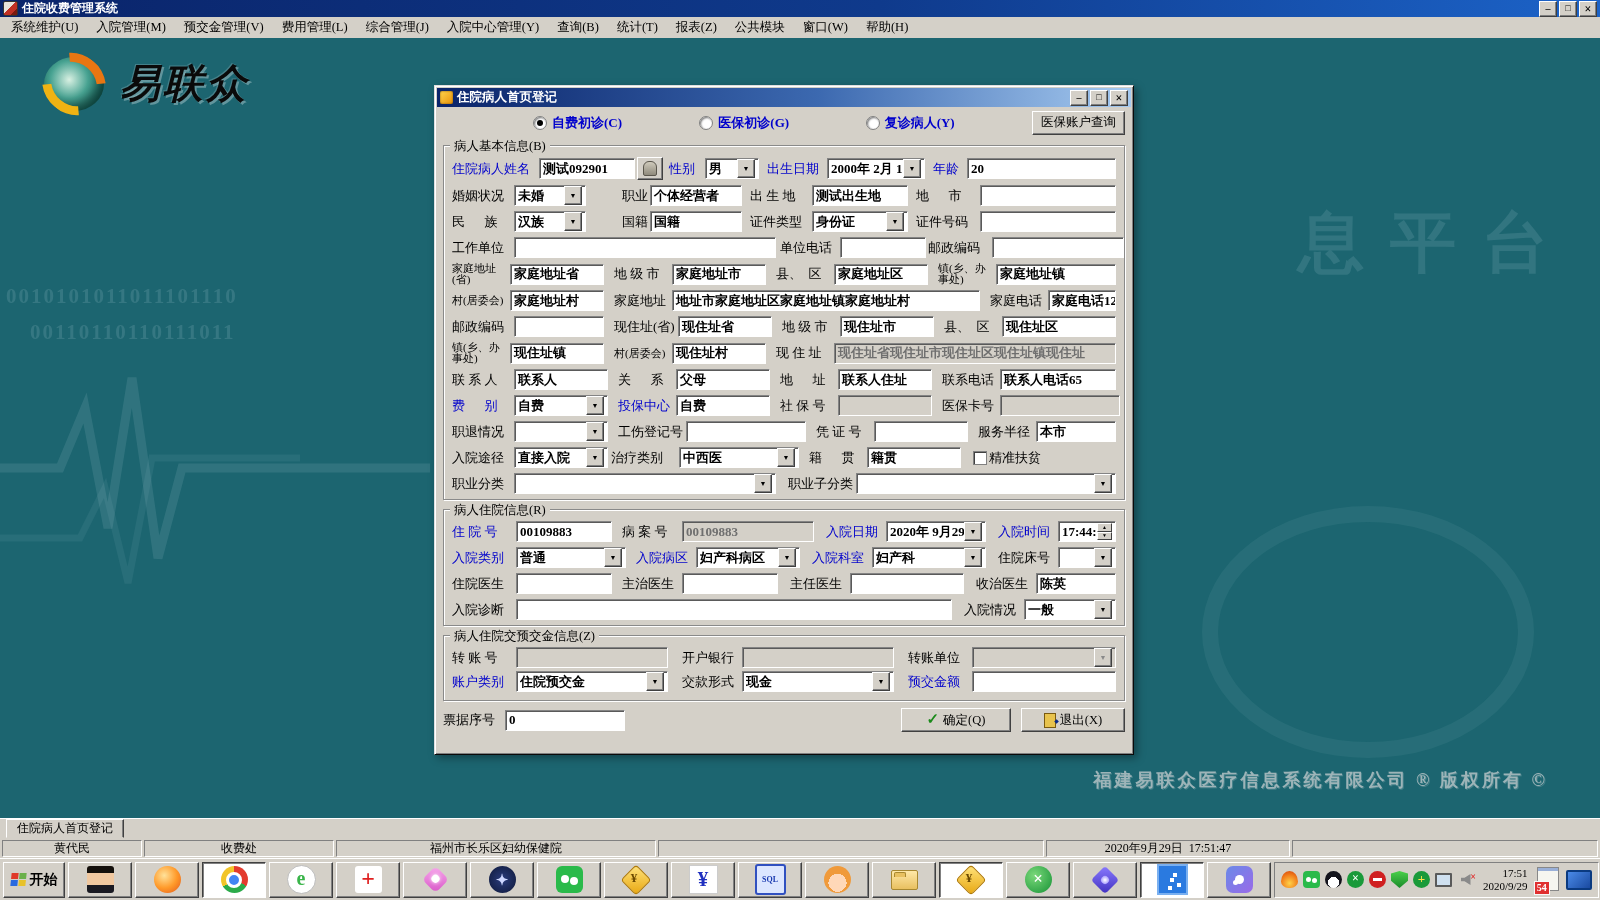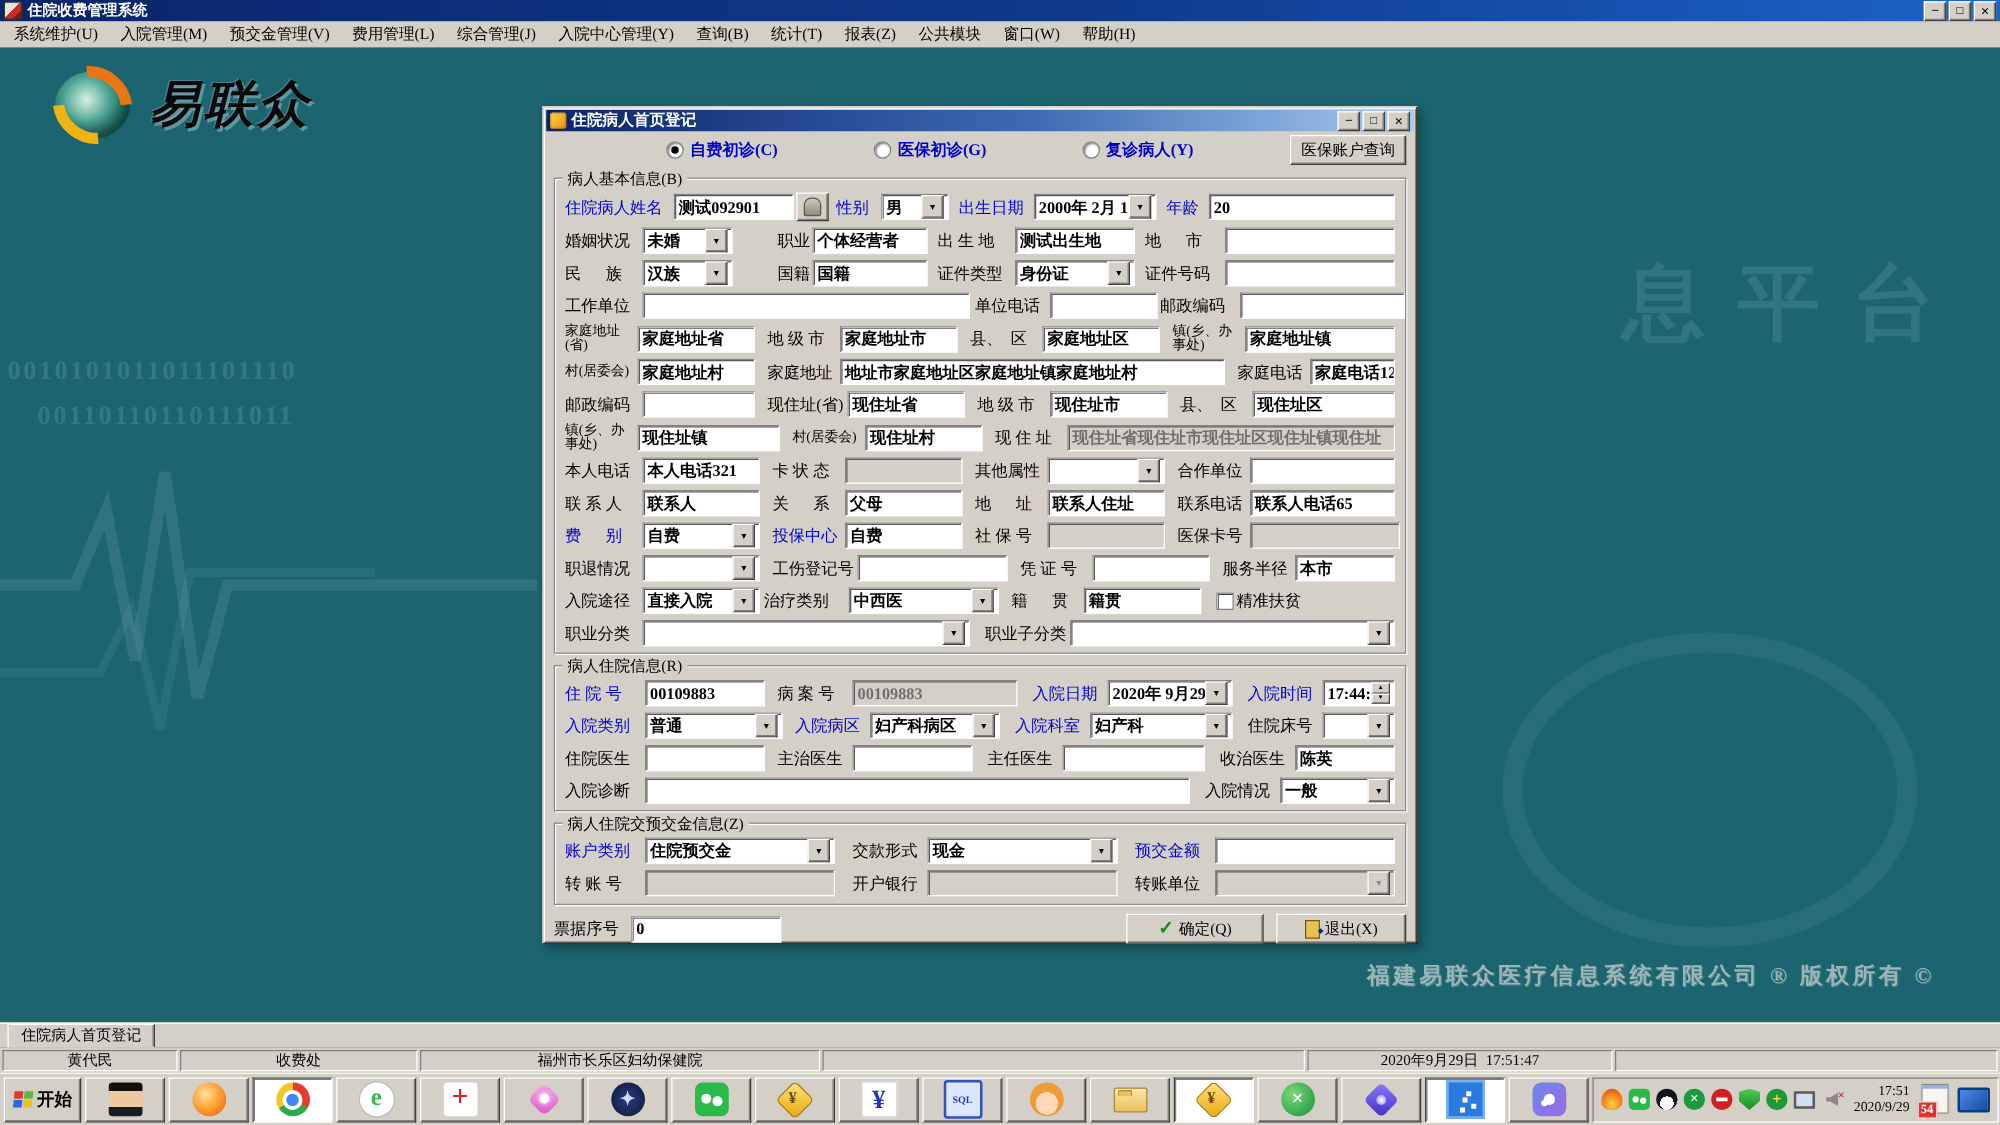--- a/index.html
+++ b/index.html
@@ -338,40 +338,27 @@
             <span class="lbl" style="width:62px;margin-left:8px">现住址(省)</span>
             <span class="box" style="width:94px">现住址省</span>
             <span class="lbl" style="width:56px;margin-left:8px">地 级 市</span>
             <span class="box" style="width:94px">现住址市</span>
             <span class="lbl" style="width:56px;margin-left:8px">县、  区</span>
             <span class="box grow">现住址区</span>
           </div>
 
           <div class="frow">
             <span class="lbl sm" style="width:56px">镇(乡、办事处)</span>
-            <span class="box" style="width:114px">现住址镇</span>
+            <span class="box" style="width:94px">现住址镇</span>
             <span class="lbl sm" style="width:56px;margin-left:8px">村(居委会)</span>
             <span class="box" style="width:94px">现住址村</span>
             <span class="lbl" style="width:56px;margin-left:8px">现 住 址</span>
             <span class="box ro grow">现住址省现住址市现住址区现住址镇现住址</span>
           </div>
 
-          <div class="frow">
-            <span class="lbl" style="width:60px">本人电话</span>
-            <span class="box" style="width:94px">本人电话321</span>
-            <span class="lbl" style="width:56px;margin-left:8px">卡 状 态</span>
-            <span class="box ro" style="width:94px"></span>
-            <span class="lbl" style="width:56px;margin-left:8px">其他属性</span>
-            <span class="box" style="width:94px">
-                <span class="val"></span>
-                <span class="ddbtn"></span>
-              </span>
-            <span class="lbl" style="width:56px;margin-left:8px">合作单位</span>
-            <span class="box grow"></span>
-          </div>
 
           <div class="frow">
             <span class="lbl" style="width:60px">联 系 人</span>
             <span class="box" style="width:94px">联系人</span>
             <span class="lbl" style="width:56px;margin-left:8px">关      系</span>
             <span class="box" style="width:94px">父母</span>
             <span class="lbl" style="width:56px;margin-left:8px">地      址</span>
             <span class="box" style="width:94px">联系人住址</span>
             <span class="lbl" style="width:56px;margin-left:8px">联系电话</span>
             <span class="box grow">联系人电话65</span>
@@ -500,45 +487,45 @@
             <span class="box" style="width:92px">
                 <span class="val">一般</span>
                 <span class="ddbtn"></span>
               </span>
           </div>
         </div>
 
         <div class="fs">
           <span class="fs-title">病人住院交预交金信息(Z)</span>
 
-          <div class="frow">
-            <span class="lbl blue" style="width:62px">账户类别</span>
-            <span class="box" style="width:152px">
-                <span class="val">住院预交金</span>
-                <span class="ddbtn"></span>
-              </span>
-            <span class="lbl" style="width:58px;margin-left:12px">交款形式</span>
-            <span class="box" style="width:152px">
-                <span class="val">现金</span>
-                <span class="ddbtn"></span>
-              </span>
-            <span class="lbl blue" style="width:62px;margin-left:12px">预交金额</span>
-            <span class="box grow"></span>
-          </div>
-
           <div class="frow" style="margin-bottom:3px">
             <span class="lbl" style="width:62px">转 账 号</span>
             <span class="box ro" style="width:152px"></span>
             <span class="lbl" style="width:58px;margin-left:12px">开户银行</span>
             <span class="box ro" style="width:152px"></span>
             <span class="lbl" style="width:62px;margin-left:12px">转账单位</span>
             <span class="box ro rodd grow">
                 <span class="val"></span>
                 <span class="ddbtn"></span>
               </span>
+          </div>
+
+          <div class="frow">
+            <span class="lbl blue" style="width:62px">账户类别</span>
+            <span class="box" style="width:152px">
+                <span class="val">住院预交金</span>
+                <span class="ddbtn"></span>
+              </span>
+            <span class="lbl" style="width:58px;margin-left:12px">交款形式</span>
+            <span class="box" style="width:152px">
+                <span class="val">现金</span>
+                <span class="ddbtn"></span>
+              </span>
+            <span class="lbl blue" style="width:62px;margin-left:12px">预交金额</span>
+            <span class="box grow"></span>
           </div>
         </div>
 
         <div class="dlg-bottom">
           <span class="lbl" style="width:60px">票据序号</span>
           <span class="box" style="width:120px">0</span>
           <span style="flex:1"></span>
           <span class="btn" style="width:92px"><span class="check-icon"></span><span>确定(Q)</span></span>
           <span class="btn" style="width:86px;margin-left:8px"><span class="door-icon"></span><span>退出(X)</span></span>
         </div>

